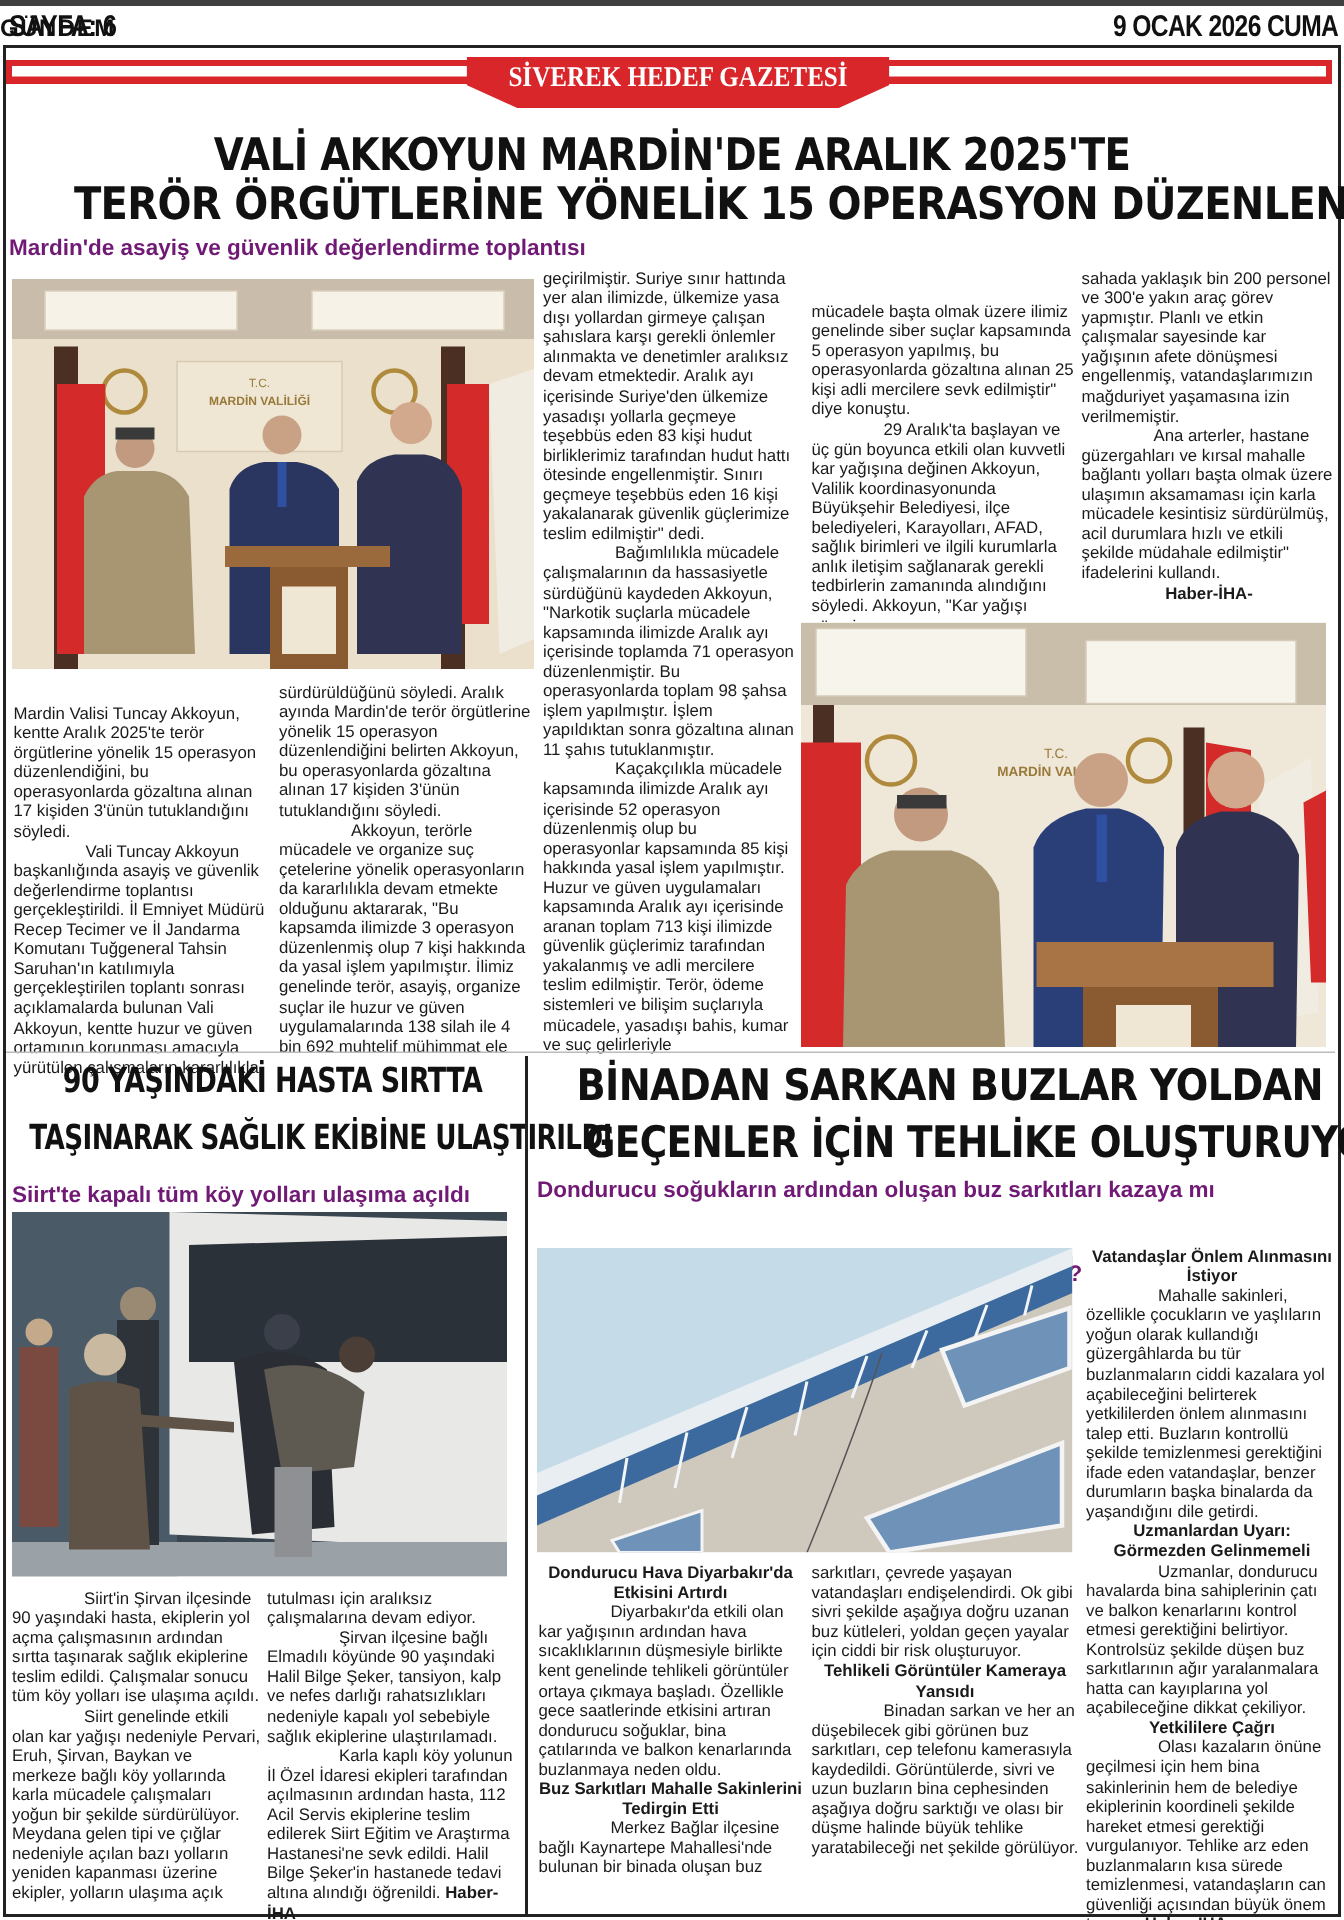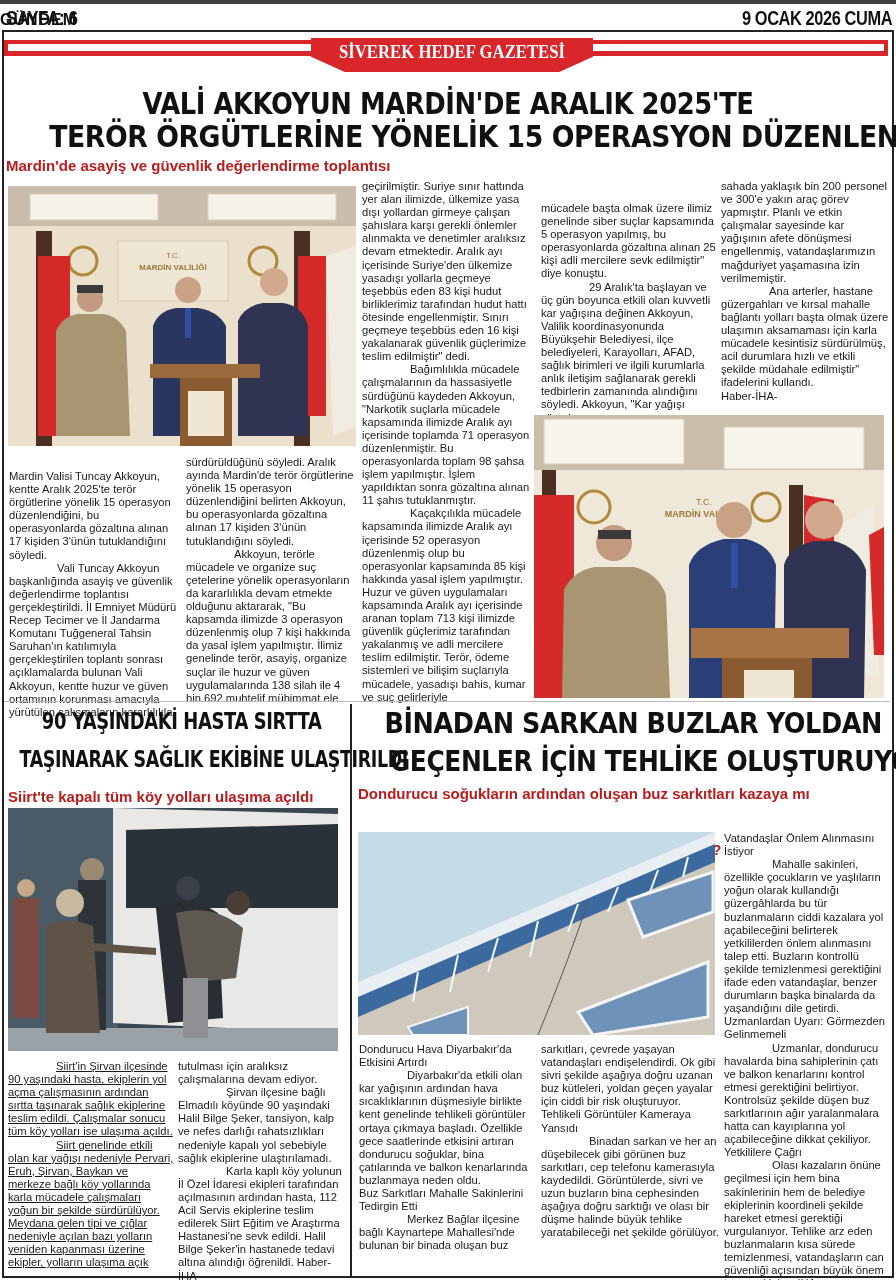--- a/index.html
+++ b/index.html
@@ -15,26 +15,26 @@
 
   .banner { position: absolute; left: 4px; top: 38px; width: 884px; height: 34px; }
   .banner .bar { position: absolute; left: 0; top: 2px; width: 884px; height: 16px; background: #d8262a; }
   .banner .bar-inner { position: absolute; left: 4px; top: 6px; width: 876px; height: 7px; background: #fff; }
   .banner .plate { position: absolute; left: 307px; top: 0; width: 282px; height: 34px; background: #d8262a; clip-path: polygon(0 0,100% 0,100% 55%,88% 100%,12% 100%,0 55%); }
   .banner .plate-text { position: absolute; left: 307px; top: 3px; width: 282px; text-align: center; color: #fff; font-family: "Liberation Serif", serif; font-weight: bold; font-size: 19px; letter-spacing: 0px; transform: scaleX(0.88); }
 
   .h-main { position: absolute; left: 0; width: 896px; text-align: center; font-family: "DejaVu Sans", sans-serif; font-weight: bold; color: #111; white-space: nowrap; }
   .h1a { top: 86px; font-size: 30px; transform: scaleX(0.86); letter-spacing: -0.5px; }
   .h1b { top: 119px; font-size: 30px; transform: scaleX(0.89); letter-spacing: -0.5px; }
-  .sub { position: absolute; font-size: 15px; font-weight: bold; color: #b91c1c; white-space: nowrap; }
+  .sub { position: absolute; font-size: 15px; font-weight: bold; color: #701a75; white-space: nowrap; }
 
   .col { position: absolute; font-size: 11.2px; line-height: 13.1px; color: #1a1a1a; }
   .col p { margin: 0; }
   .indent { text-indent: 48px; }
-  .bold { font-weight: normal; }
+  .bold { font-weight: bold; text-align: center; }
 
   .photo { position: absolute; overflow: hidden; text-align: center; }
 
   .vrule { position: absolute; width: 2px; background: #222; }
   .hrule { position: absolute; height: 1px; background: #999; }
 
   .h2 { position: absolute; text-align: center; font-family: "DejaVu Sans", sans-serif; font-weight: bold; white-space: nowrap; color: #111; }
 </style>
 </head>
 <body>
@@ -164,21 +164,21 @@
     <path d="M38 118 Q60 108 85 118 L92 225 L38 225 Z" fill="#5e5346"></path>
     <path d="M86 135 L148 140 L148 147 L86 143 Z" fill="#5e5346"></path>
     <circle cx="180" cy="80" r="12" fill="#3a3f4a"></circle>
     <path d="M148 100 Q180 85 210 105 L215 210 L160 215 Z" fill="#2a2d33"></path>
     <path d="M168 105 Q205 95 235 120 L228 170 L180 175 Z" fill="#5e5a52"></path>
     <circle cx="230" cy="95" r="12" fill="#4a3e36"></circle>
     <rect x="175" y="170" width="25" height="60" fill="#8e9094"></rect>
   </svg>
 </div>
 
-<div class="col" style="left:8px; top:1060px; width:166px;text-decoration:underline;">
+<div class="col" style="left:8px; top:1060px; width:166px;">
   <p class="indent">Siirt'in Şirvan ilçesinde 90 yaşındaki hasta, ekiplerin yol açma çalışmasının ardından sırtta taşınarak sağlık ekiplerine teslim edildi. Çalışmalar sonucu tüm köy yolları ise ulaşıma açıldı.</p>
   <p class="indent">Siirt genelinde etkili olan kar yağışı nedeniyle Pervari, Eruh, Şirvan, Baykan ve merkeze bağlı köy yollarında karla mücadele çalışmaları yoğun bir şekilde sürdürülüyor. Meydana gelen tipi ve çığlar nedeniyle açılan bazı yolların yeniden kapanması üzerine ekipler, yolların ulaşıma açık</p>
 </div>
 <div class="col" style="left:178px; top:1060px; width:168px;">
   <p>tutulması için aralıksız çalışmalarına devam ediyor.</p>
   <p class="indent">Şirvan ilçesine bağlı Elmadılı köyünde 90 yaşındaki Halil Bilge Şeker, tansiyon, kalp ve nefes darlığı rahatsızlıkları nedeniyle kapalı yol sebebiyle sağlık ekiplerine ulaştırılamadı.</p>
   <p class="indent"><span>Karla kaplı köy yolunun İl Özel İdaresi ekipleri tarafından açılmasının ardından hasta, 112 Acil Servis ekiplerine teslim edilerek Siirt Eğitim ve Araştırma Hastanesi'ne sevk edildi. Halil Bilge Şeker'in hastanede tedavi altına alındığı öğrenildi.</span> <span class="bold">Haber-İHA</span></p>
 </div>
 
 <div class="vrule" style="left:350px; top:704px; height:574px;"></div>

